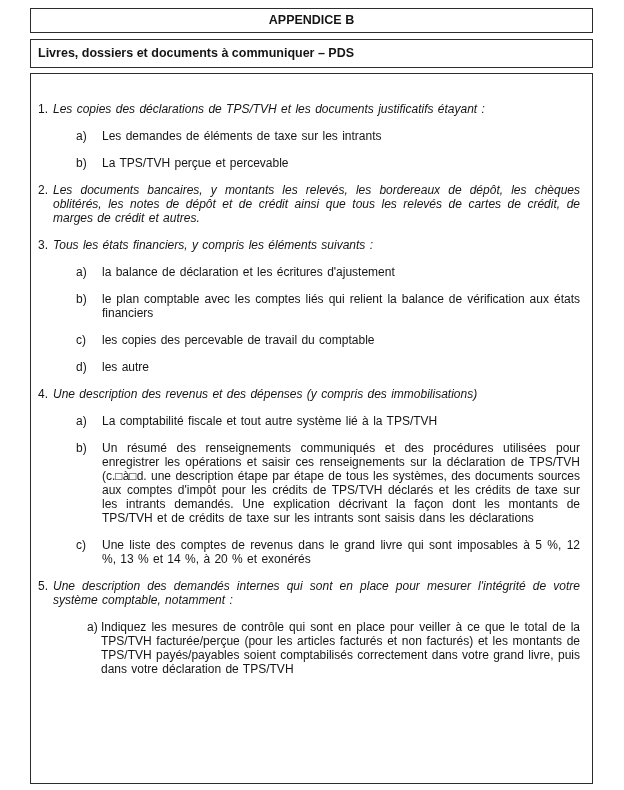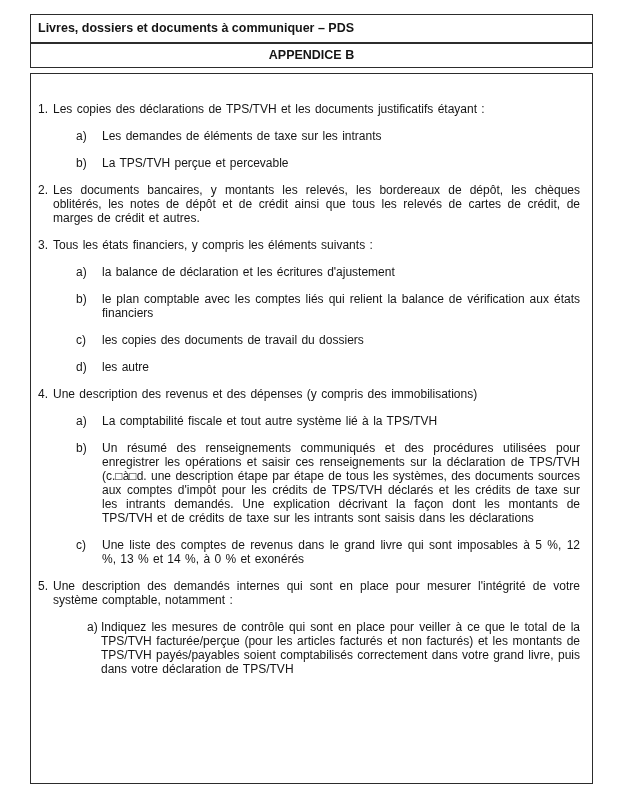--- a/index.html
+++ b/index.html
@@ -34,38 +34,38 @@
   .content-box {
     margin-top: 5px;
     height: 711px;
     padding: 28px 12px 10px 7px;
     font-size: 12px;
     line-height: 14px;
     overflow: hidden;
   }
   .item { display: flex; margin-bottom: 13px; }
   .item .num { flex: 0 0 15px; }
-  .item .txt { flex: 1; text-align: justify; word-spacing: 1px; }
+  .item .txt { flex: 1; text-align: justify; word-spacing: 1px; font-style: italic; }
   .subitem { display: flex; margin-left: 38px; margin-bottom: 13px; }
   .subitem .letter { flex: 0 0 26px; }
   .subitem .txt { flex: 1; text-align: justify; word-spacing: 1px; }
   .subitem.narrow { margin-left: 49px; }
   .subitem.narrow .letter { flex: 0 0 14px; }
 </style>
 </head>
 <body>
 
 <div class="sheet">
 
+  <div class="box title-box">
+    <span>APPENDICE B</span>
+  </div>
+
   <div class="box subtitle-box">
     <span>Livres, dossiers et documents à communiquer – PDS</span>
-  </div>
-
-  <div class="box title-box">
-    <span>APPENDICE B</span>
   </div>
 
   <div class="box content-box">
 
     <div class="item">
       <span class="num">1.</span>
       <span class="txt">Les copies des déclarations de TPS/TVH et les documents justificatifs étayant :</span>
     </div>
     <div class="subitem">
       <span class="letter">a)</span>
@@ -88,42 +88,42 @@
     <div class="subitem">
       <span class="letter">a)</span>
       <span class="txt">la balance de déclaration et les écritures d'ajustement</span>
     </div>
     <div class="subitem">
       <span class="letter">b)</span>
       <span class="txt">le plan comptable avec les comptes liés qui relient la balance de vérification aux états financiers</span>
     </div>
     <div class="subitem">
       <span class="letter">c)</span>
-      <span class="txt">les copies des documents de travail du dossiers</span>
+      <span class="txt">les copies des percevable de travail du comptable</span>
     </div>
     <div class="subitem">
       <span class="letter">d)</span>
       <span class="txt">les autre</span>
     </div>
 
     <div class="item">
       <span class="num">4.</span>
       <span class="txt">Une description des revenus et des dépenses (y compris des immobilisations)</span>
     </div>
     <div class="subitem">
       <span class="letter">a)</span>
       <span class="txt">La comptabilité fiscale et tout autre système lié à la TPS/TVH</span>
     </div>
     <div class="subitem">
       <span class="letter">b)</span>
       <span class="txt">Un résumé des renseignements communiqués et des procédures utilisées pour enregistrer les opérations et saisir ces renseignements sur la déclaration de TPS/TVH (c.□à□d. une description étape par étape de tous les systèmes, des documents sources aux comptes d'impôt pour les crédits de TPS/TVH déclarés et les crédits de taxe sur les intrants demandés. Une explication décrivant la façon dont les montants de TPS/TVH et de crédits de taxe sur les intrants sont saisis dans les déclarations</span>
     </div>
     <div class="subitem">
       <span class="letter">c)</span>
-      <span class="txt">Une liste des comptes de revenus dans le grand livre qui sont imposables à 5 %, 12 %, 13 % et 14 %, à 0 % et exonérés</span>
+      <span class="txt">Une liste des comptes de revenus dans le grand livre qui sont imposables à 5 %, 12 %, 13 % et 14 %, à 20 % et exonérés</span>
     </div>
 
     <div class="item">
       <span class="num">5.</span>
       <span class="txt">Une description des demandés internes qui sont en place pour mesurer l'intégrité de votre système comptable, notamment :</span>
     </div>
     <div class="subitem narrow">
       <span class="letter">a)</span>
       <span class="txt">Indiquez les mesures de contrôle qui sont en place pour veiller à ce que le total de la TPS/TVH facturée/perçue (pour les articles facturés et non facturés) et les montants de TPS/TVH payés/payables soient comptabilisés correctement dans votre grand livre, puis dans votre déclaration de TPS/TVH</span>
     </div>

